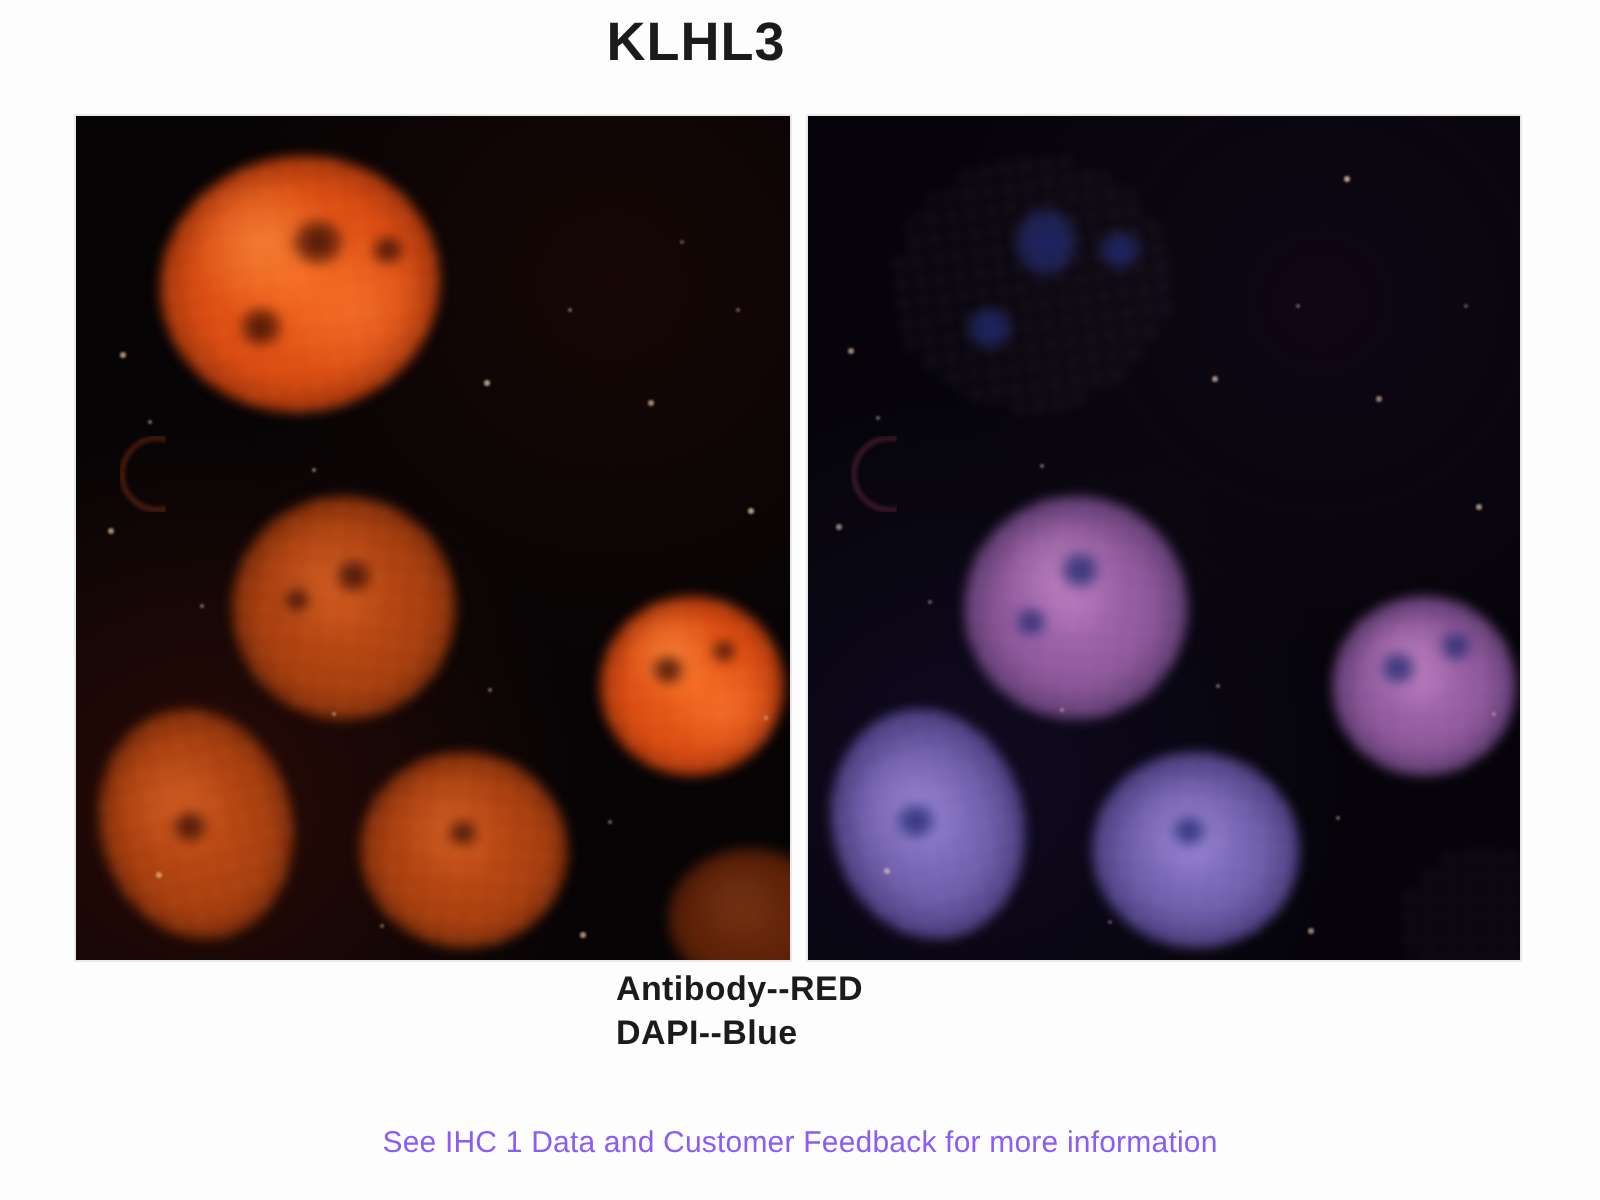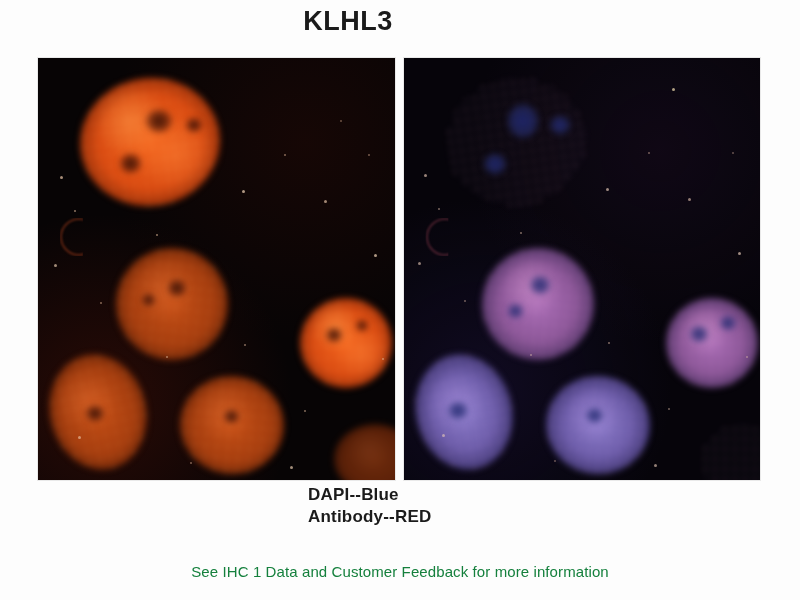--- a/index.html
+++ b/index.html
@@ -169,21 +169,21 @@
     color: #1b1b1b;
     letter-spacing: 0.2px;
   }
   .footnote {
     position: absolute;
     top: 563px;
     left: 0;
     width: 800px;
     text-align: center;
     font-size: 15px;
-    color: #15803d;
+    color: #8b5cf6;
     letter-spacing: 0.1px;
   }
 </style>
 </head>
 <body>
 
 <div class="figure-title">KLHL3</div>
 
 <div class="panel-row">
 
@@ -308,17 +308,17 @@
         <i style="left:250px; top:406px; width:3px; height:3px; background:rgba(240,210,190,0.60);"></i>
         <i style="left:150px; top:402px; width:2px; height:2px; background:rgba(215,175,155,0.45);"></i>
         <i style="left:342px; top:298px; width:2px; height:2px; background:rgba(225,190,170,0.50);"></i>
         <i style="left:268px; top:30px;  width:3px; height:3px; background:rgba(245,225,180,0.70);"></i>
       </div>
     </div>
   </div>
 </div>
 
 <div class="legend">
+  <div>Antibody--RED</div>
   <div>DAPI--Blue</div>
-  <div>Antibody--RED</div>
 </div>
 
 <div class="footnote">See IHC 1 Data and Customer Feedback for more information</div>
 
 </body></html>

